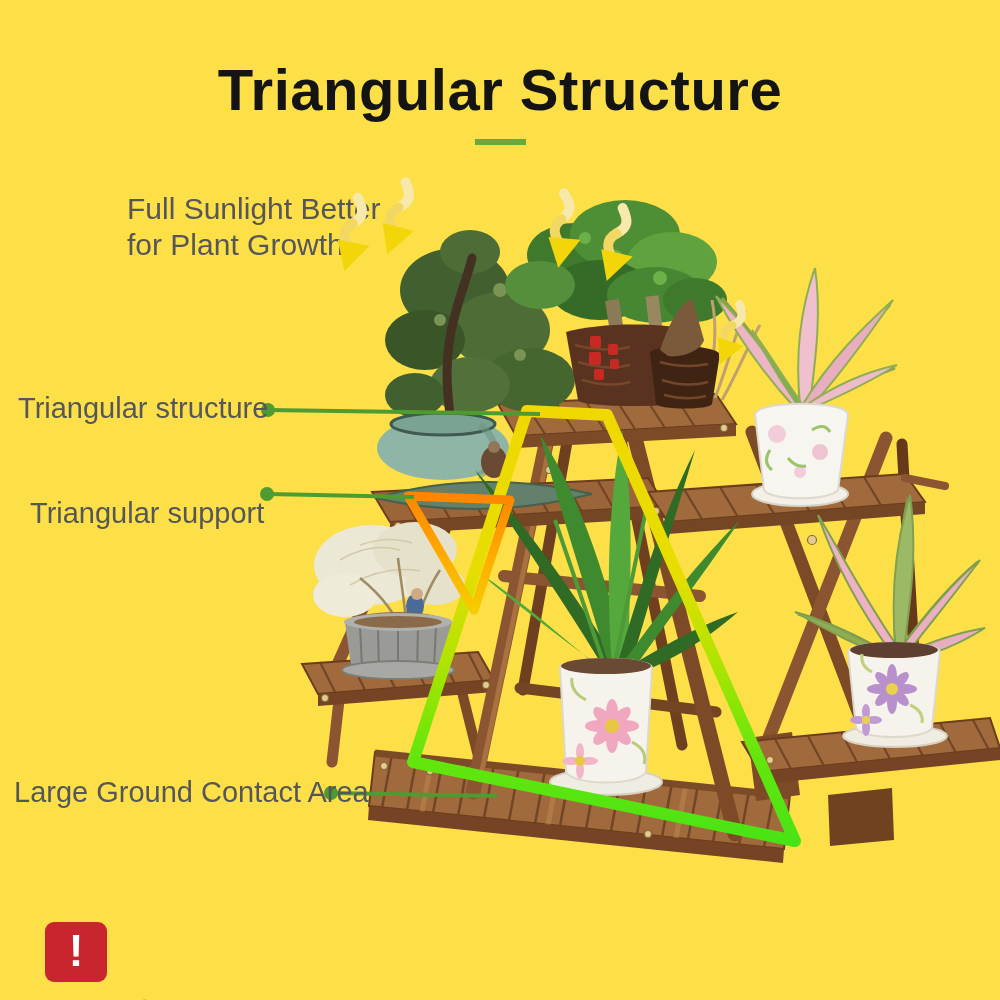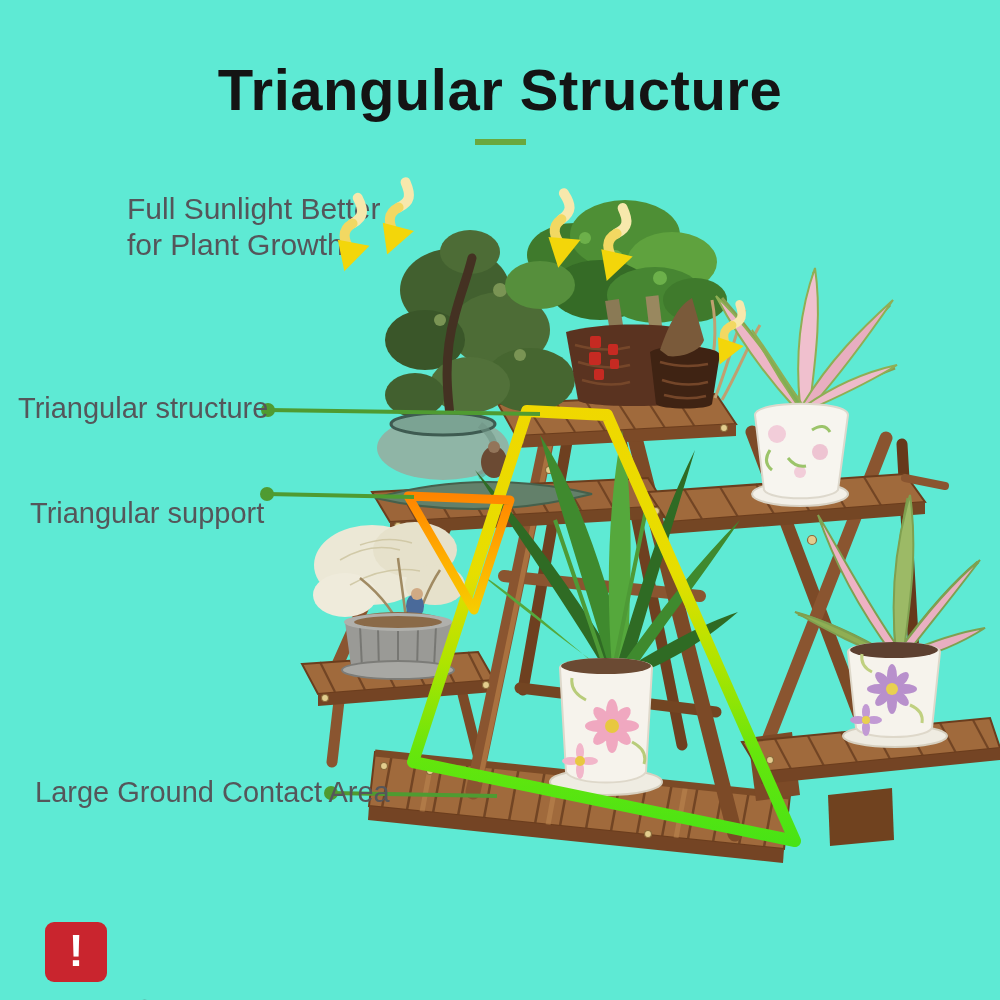--- a/index.html
+++ b/index.html
@@ -1,25 +1,25 @@
 <!DOCTYPE html>
 <html><head>
 <meta charset="utf-8">
 <style>
   html,body{margin:0;padding:0;background:#ffffff;}
   body{width:1000px;height:1000px;overflow:hidden;font-family:"Liberation Sans","DejaVu Sans",sans-serif;}
-  .canvas{position:relative;width:1000px;height:1000px;background:#5eead4;}
+  .canvas{position:relative;width:1000px;height:1000px;background:#fde047;}
   .page-title{position:absolute;top:56px;left:0;width:100%;text-align:center;
     font-size:58px;font-weight:800;color:#141414;letter-spacing:.5px;white-space:nowrap;}
   .title-dash{position:absolute;left:475px;top:139px;width:51px;height:6px;background:#6aa83e;}
   .subtitle{position:absolute;left:127px;top:191px;font-size:30px;color:#55555a;line-height:36px;}
   .callout-label{position:absolute;font-size:29px;color:#55565a;white-space:nowrap;}
   #lbl-structure{left:18px;top:392px;}
   #lbl-support{left:30px;top:497px;}
-  #lbl-ground{left:14px;top:776px;margin-left:21px;}
+  #lbl-ground{left:14px;top:776px;}
   .scene-svg{position:absolute;left:0;top:0;width:1000px;height:1000px;}
   .warn-icon{position:absolute;left:45px;top:922px;width:62px;height:60px;background:#c9252e;
     border-radius:9px;color:#ffffff;font-size:44px;font-weight:900;text-align:center;line-height:58px;}
   .note-lines{position:absolute;left:133px;top:918px;font-size:26px;color:#4b4b4b;line-height:37px;white-space:pre;}
   .note-line .num{margin-right:9px;color:#5a5a5a;}
 </style>
 </head>
 <body>
 
 <div class="canvas">

